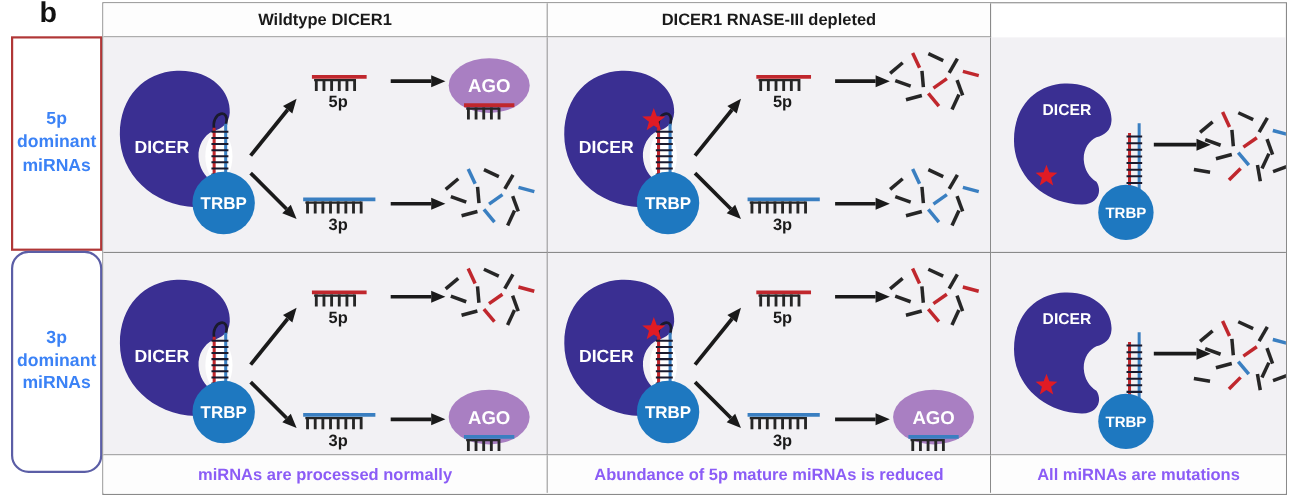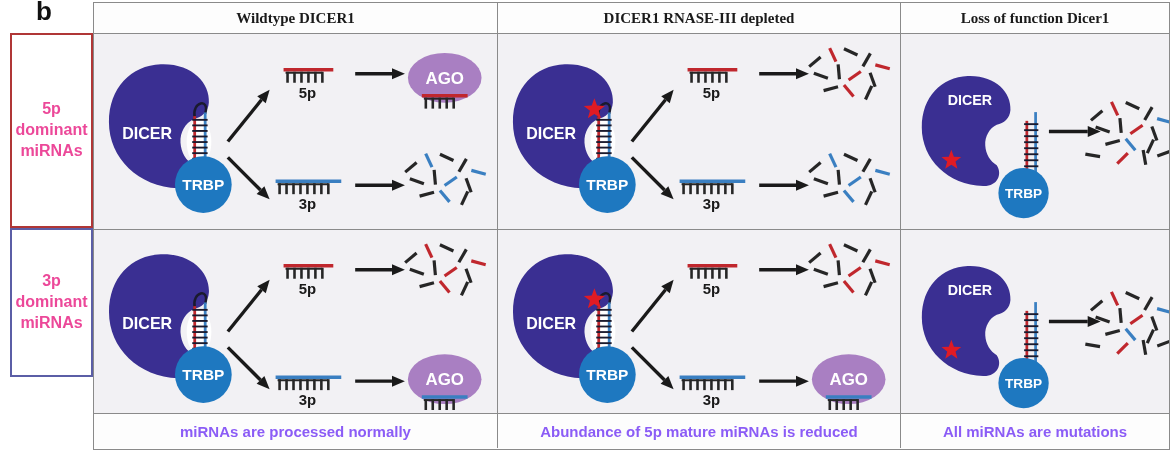--- a/index.html
+++ b/index.html
@@ -1,29 +1,29 @@
 <!DOCTYPE html>
 <html><head>
 <meta charset="utf-8">
 <style>
   html,body{margin:0;padding:0;background:#fff;}
   #fig{position:relative;width:1174px;height:456px;background:#fff;overflow:hidden;
        font-family:"Liberation Sans",sans-serif;}
   #panel-label{position:absolute;left:36px;top:-4px;font-size:26px;font-weight:bold;color:#111;}
   .rowlabel{position:absolute;left:10px;width:83px;background:#fff;border:2px solid #999;
             display:flex;align-items:center;justify-content:center;text-align:center;
-            font-size:16px;font-weight:bold;color:#ec4899;line-height:1.3;box-sizing:border-box;}
+            font-size:16px;font-weight:bold;color:#3b82f6;line-height:1.3;box-sizing:border-box;}
   #rowlabel-0{top:33px;height:195px;}
-  #rowlabel-1{top:228px;height:149px;}
+  #rowlabel-1{top:228px;height:202px;border-radius:16px;}
   #tbl{position:absolute;left:93px;top:2px;width:1077px;height:448px;
        border:1.5px solid #8a8a8a;box-sizing:border-box;}
   .tcell{position:absolute;box-sizing:border-box;border-right:1.5px solid #8a8a8a;
          border-bottom:1.5px solid #8a8a8a;}
   .hdr{height:31px;top:0;background:#fdfdfd;display:flex;align-items:center;justify-content:center;
-       font-size:15px;font-weight:bold;color:#1a1a1a;font-family:Liberation Serif, serif;}
+       font-size:15px;font-weight:bold;color:#1a1a1a;}
   .body{background:#f2f1f4;}
   .cap{top:411px;height:34px;background:#fdfdfd;display:flex;align-items:center;justify-content:center;
        font-size:15px;font-weight:bold;color:#8b5cf6;border-bottom:none;}
   .c0{left:0;width:404px;} .c1{left:404px;width:403px;} .c2{left:807px;width:268px;border-right:none;}
   .r1{top:31px;height:196px;} .r2{top:227px;height:184px;}
   svg{display:block;}
   svg text{font-family:"Liberation Sans",sans-serif;font-weight:bold;}
 </style>
 </head>
 <body>
@@ -34,21 +34,20 @@
   <div class="rowlabel" id="rowlabel-0" style="border-color: rgb(176, 54, 54);">
     <span>5p dominant miRNAs</span>
   </div>
   <div class="rowlabel" id="rowlabel-1" style="border-color: rgb(91, 94, 166);">
     <span>3p dominant miRNAs</span>
   </div>
 
   <div id="tbl">
     <div class="tcell hdr c0">Wildtype DICER1</div>
     <div class="tcell hdr c1">DICER1 RNASE-III depleted</div>
-    <div class="tcell hdr c2">Loss of function Dicer1</div>
 
     <div class="tcell body r1 c0">
         <svg viewBox="0 0 404 196" width="100%" height="100%">
           <g transform="translate(12,28) scale(0.62)">
             <path d="M 88,4 C 138,2 168,34 166,66 C 165,82 154,90 141,93 C 128,99 119,114 120,131 C 121,147 129,160 141,167 C 152,184 142,206 116,205 C 52,203 4,156 4,98 C 4,42 40,6 88,4 Z" fill="#3a2f92"></path>
             <ellipse cx="150" cy="130" rx="20" ry="37" fill="#ffffff"></ellipse>
             <g>
               <path d="M 143,90 C 138,64 168,58 160,84" fill="none" stroke="#1a1a2e" stroke-width="4"></path>
               <line x1="143" y1="88" x2="143" y2="170" stroke="#c0272d" stroke-width="4.5"></line>
               <line x1="160" y1="82" x2="160" y2="178" stroke="#3a7fc1" stroke-width="4.5"></line>

